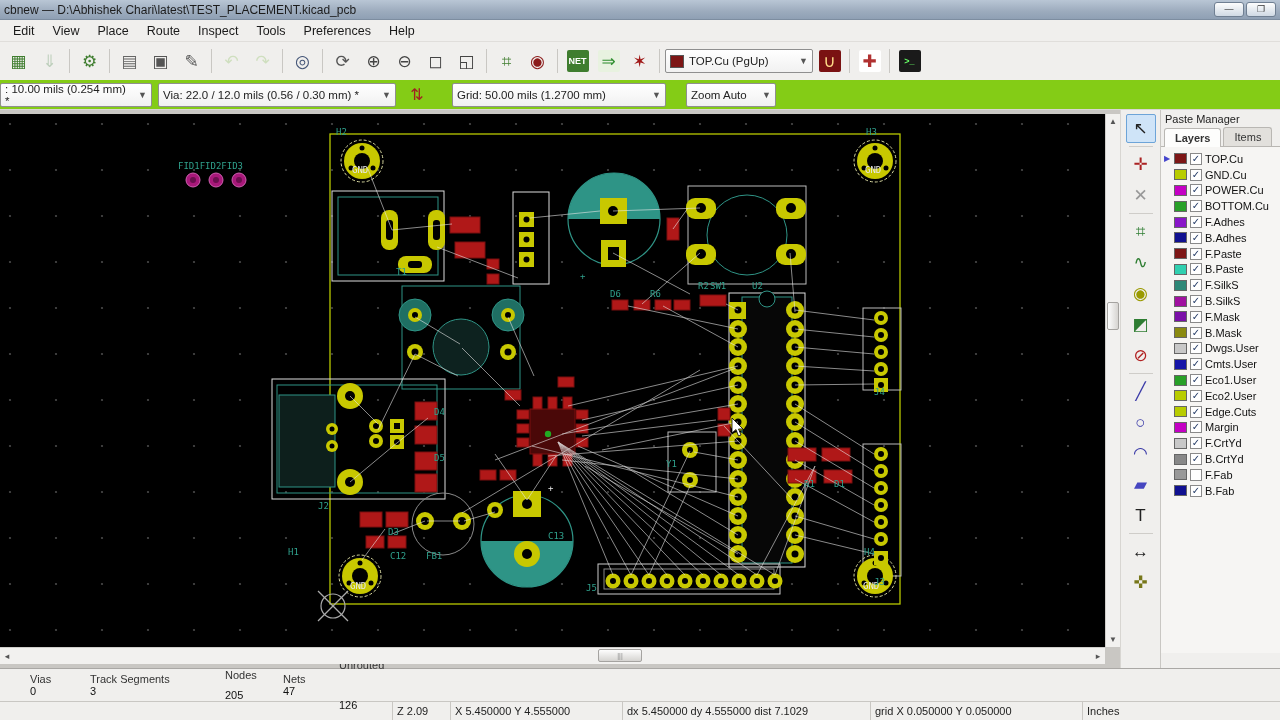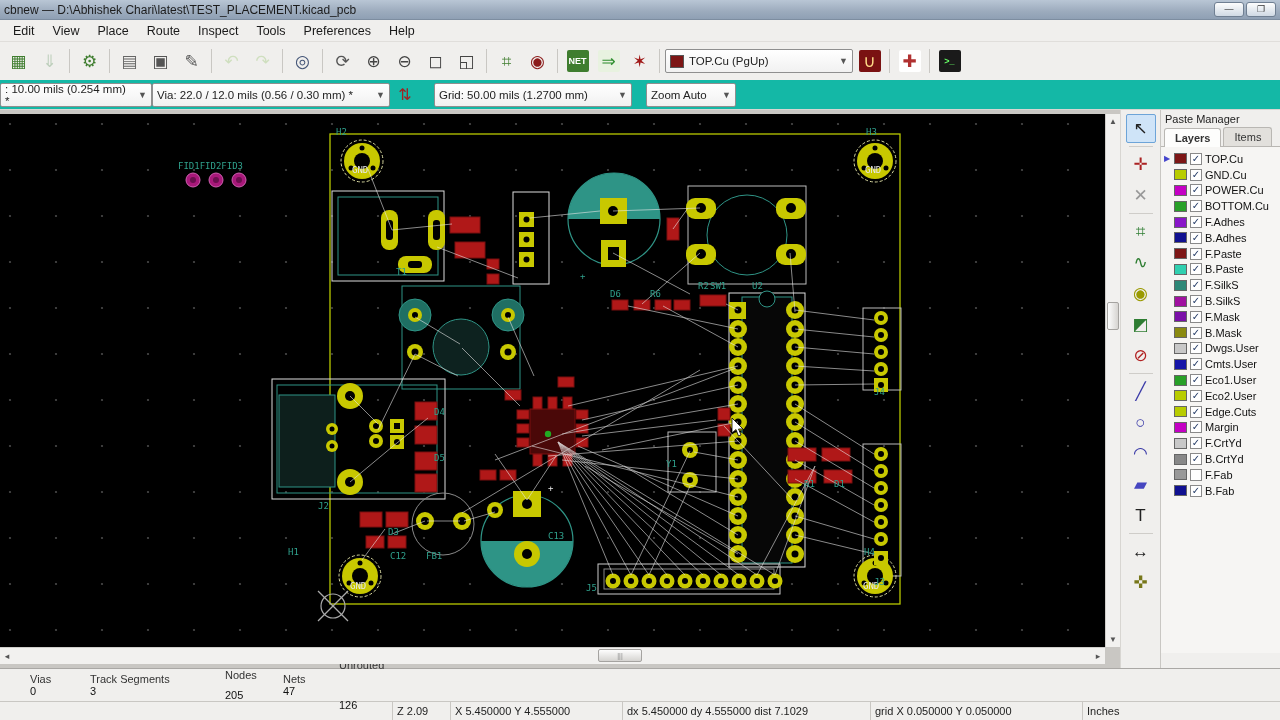--- a/index.html
+++ b/index.html
@@ -18,21 +18,21 @@
   .tb-btn { width:29px; height:29px; display:flex; align-items:center; justify-content:center; border:1px solid transparent; border-radius:2px; font-size:17px; cursor:default; }
   .tb-btn.disabled { opacity:.45; }
   .tb-btn .gl { line-height:1; }
   .tb-btn .boxed { display:flex; align-items:center; justify-content:center; width:22px; height:22px; border-radius:2px; }
   .tb-sep { width:1px; height:24px; background:#c9c7c3; margin:0 3px; }
 
   .dropdown { height:24px; background:linear-gradient(#ffffff,#f1f1f1); border:1px solid #8f8f8f; border-radius:2px; display:flex; align-items:center; padding:0 4px; font-size:11.5px; color:#222; gap:5px; }
   .dropdown .arrow { color:#555; font-size:9px; margin-left:auto; padding-left:4px; }
   .swatch { width:14px; height:13px; border:1px solid #555; }
 
-  .toolbar-settings { height:30px; background:#14b8a6; display:flex; align-items:center; padding-right:0; border-bottom:1px solid #d8d6d2; }
+  .toolbar-settings { height:30px; background:#84cc16; display:flex; align-items:center; gap:6px; padding-right:0; border-bottom:1px solid #d8d6d2; }
   .ts-group { display:flex; align-items:center; }
 
   
   .main-row { display:flex; height:558px; }
   .canvas-col { width:1120px; background:#c9c7c3; }
   .canvas-wrap { display:flex; }
   .canvas { position:relative; width:1105px; height:533px; background:#000; margin-top:4px; }
   .canvas svg { position:absolute; left:0; top:0; }
   #canvas-labels span { position:absolute; font-family:"DejaVu Sans Mono", monospace; font-size:9px; line-height:9px; letter-spacing:0; white-space:nowrap; }
   #cursor { position:absolute; width:14px; height:20px; }
@@ -151,21 +151,21 @@
     <div class="tb-btn">
       <span class="boxed" style="color: rgb(255, 255, 255); background: rgb(63, 125, 47); font-size: 9px; font-weight: bold;">NET</span>
     </div>
     <div class="tb-btn">
       <span class="boxed" style="color: rgb(47, 143, 47); background: rgb(232, 242, 224);">⇒</span>
     </div>
     <div class="tb-btn">
       <span class="gl" style="color: rgb(160, 24, 24);">✶</span>
     </div>
     <div class="tb-sep"></div>
-    <div class="dropdown" style="width: 188px;">
+    <div class="dropdown" style="width: 148px;">
       <span class="swatch" style="background: rgb(125, 22, 22);"></span>
       <span>TOP.Cu (PgUp)</span>
       <span class="arrow">▼</span>
     </div>
     <div class="tb-btn">
       <span class="boxed" style="color: rgb(255, 221, 136); background: rgb(122, 18, 18);">∪</span>
     </div>
     <div class="tb-sep"></div>
     <div class="tb-btn">
       <span class="boxed" style="color: rgb(176, 48, 48); background: rgb(255, 255, 255);">✚</span>
@@ -186,21 +186,21 @@
   <div class="ts-group">
     <div class="dropdown" style="width:238px">
       <span>Via: 22.0 / 12.0 mils (0.56 / 0.30 mm) *</span>
       <span class="arrow">▼</span>
     </div>
   </div>
   <div class="tb-btn" style="width:30px;height:26px">
     <span class="gl" style="color:#a02222;font-size:16px">⇅</span>
   </div>
   <div class="ts-group" style="margin-left:14px">
-    <div class="dropdown" style="width:198px">
+    <div class="dropdown" style="width:214px">
       <span>Grid: 50.00 mils (1.2700 mm)</span>
       <span class="arrow">▼</span>
     </div>
   </div>
   <div class="ts-group" style="margin-left:14px">
     <div class="dropdown" style="width:90px">
       <span>Zoom Auto</span>
       <span class="arrow">▼</span>
     </div>
   </div>

